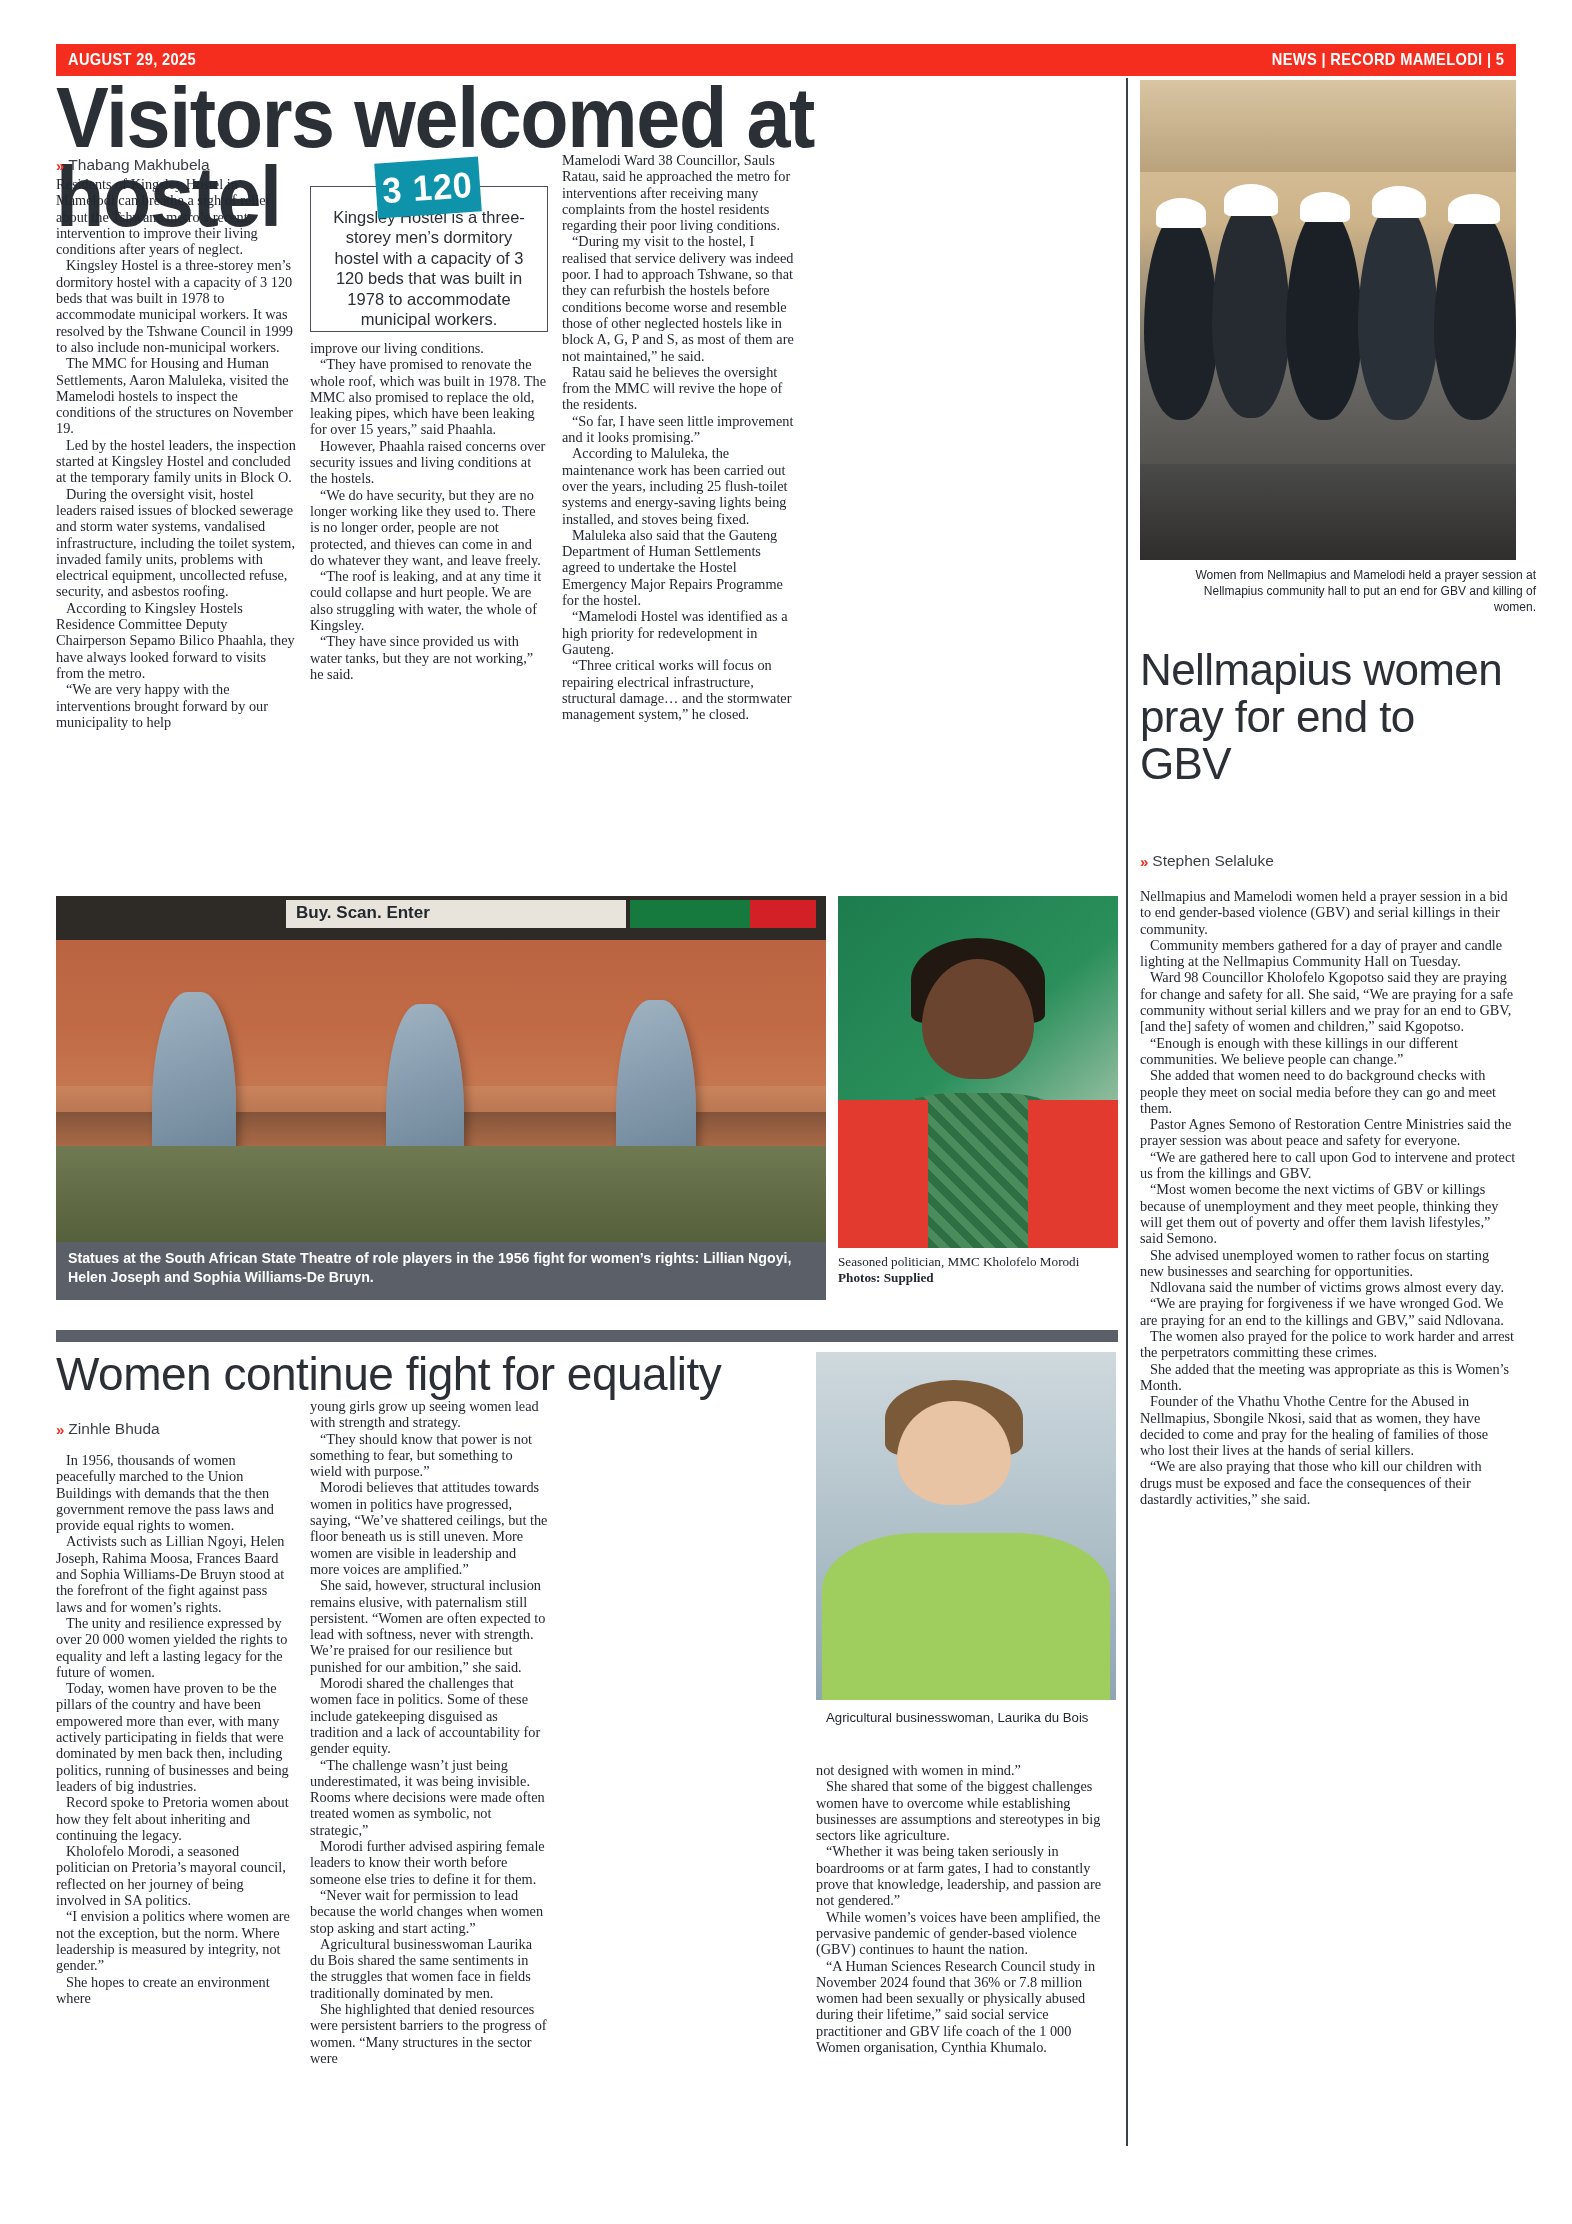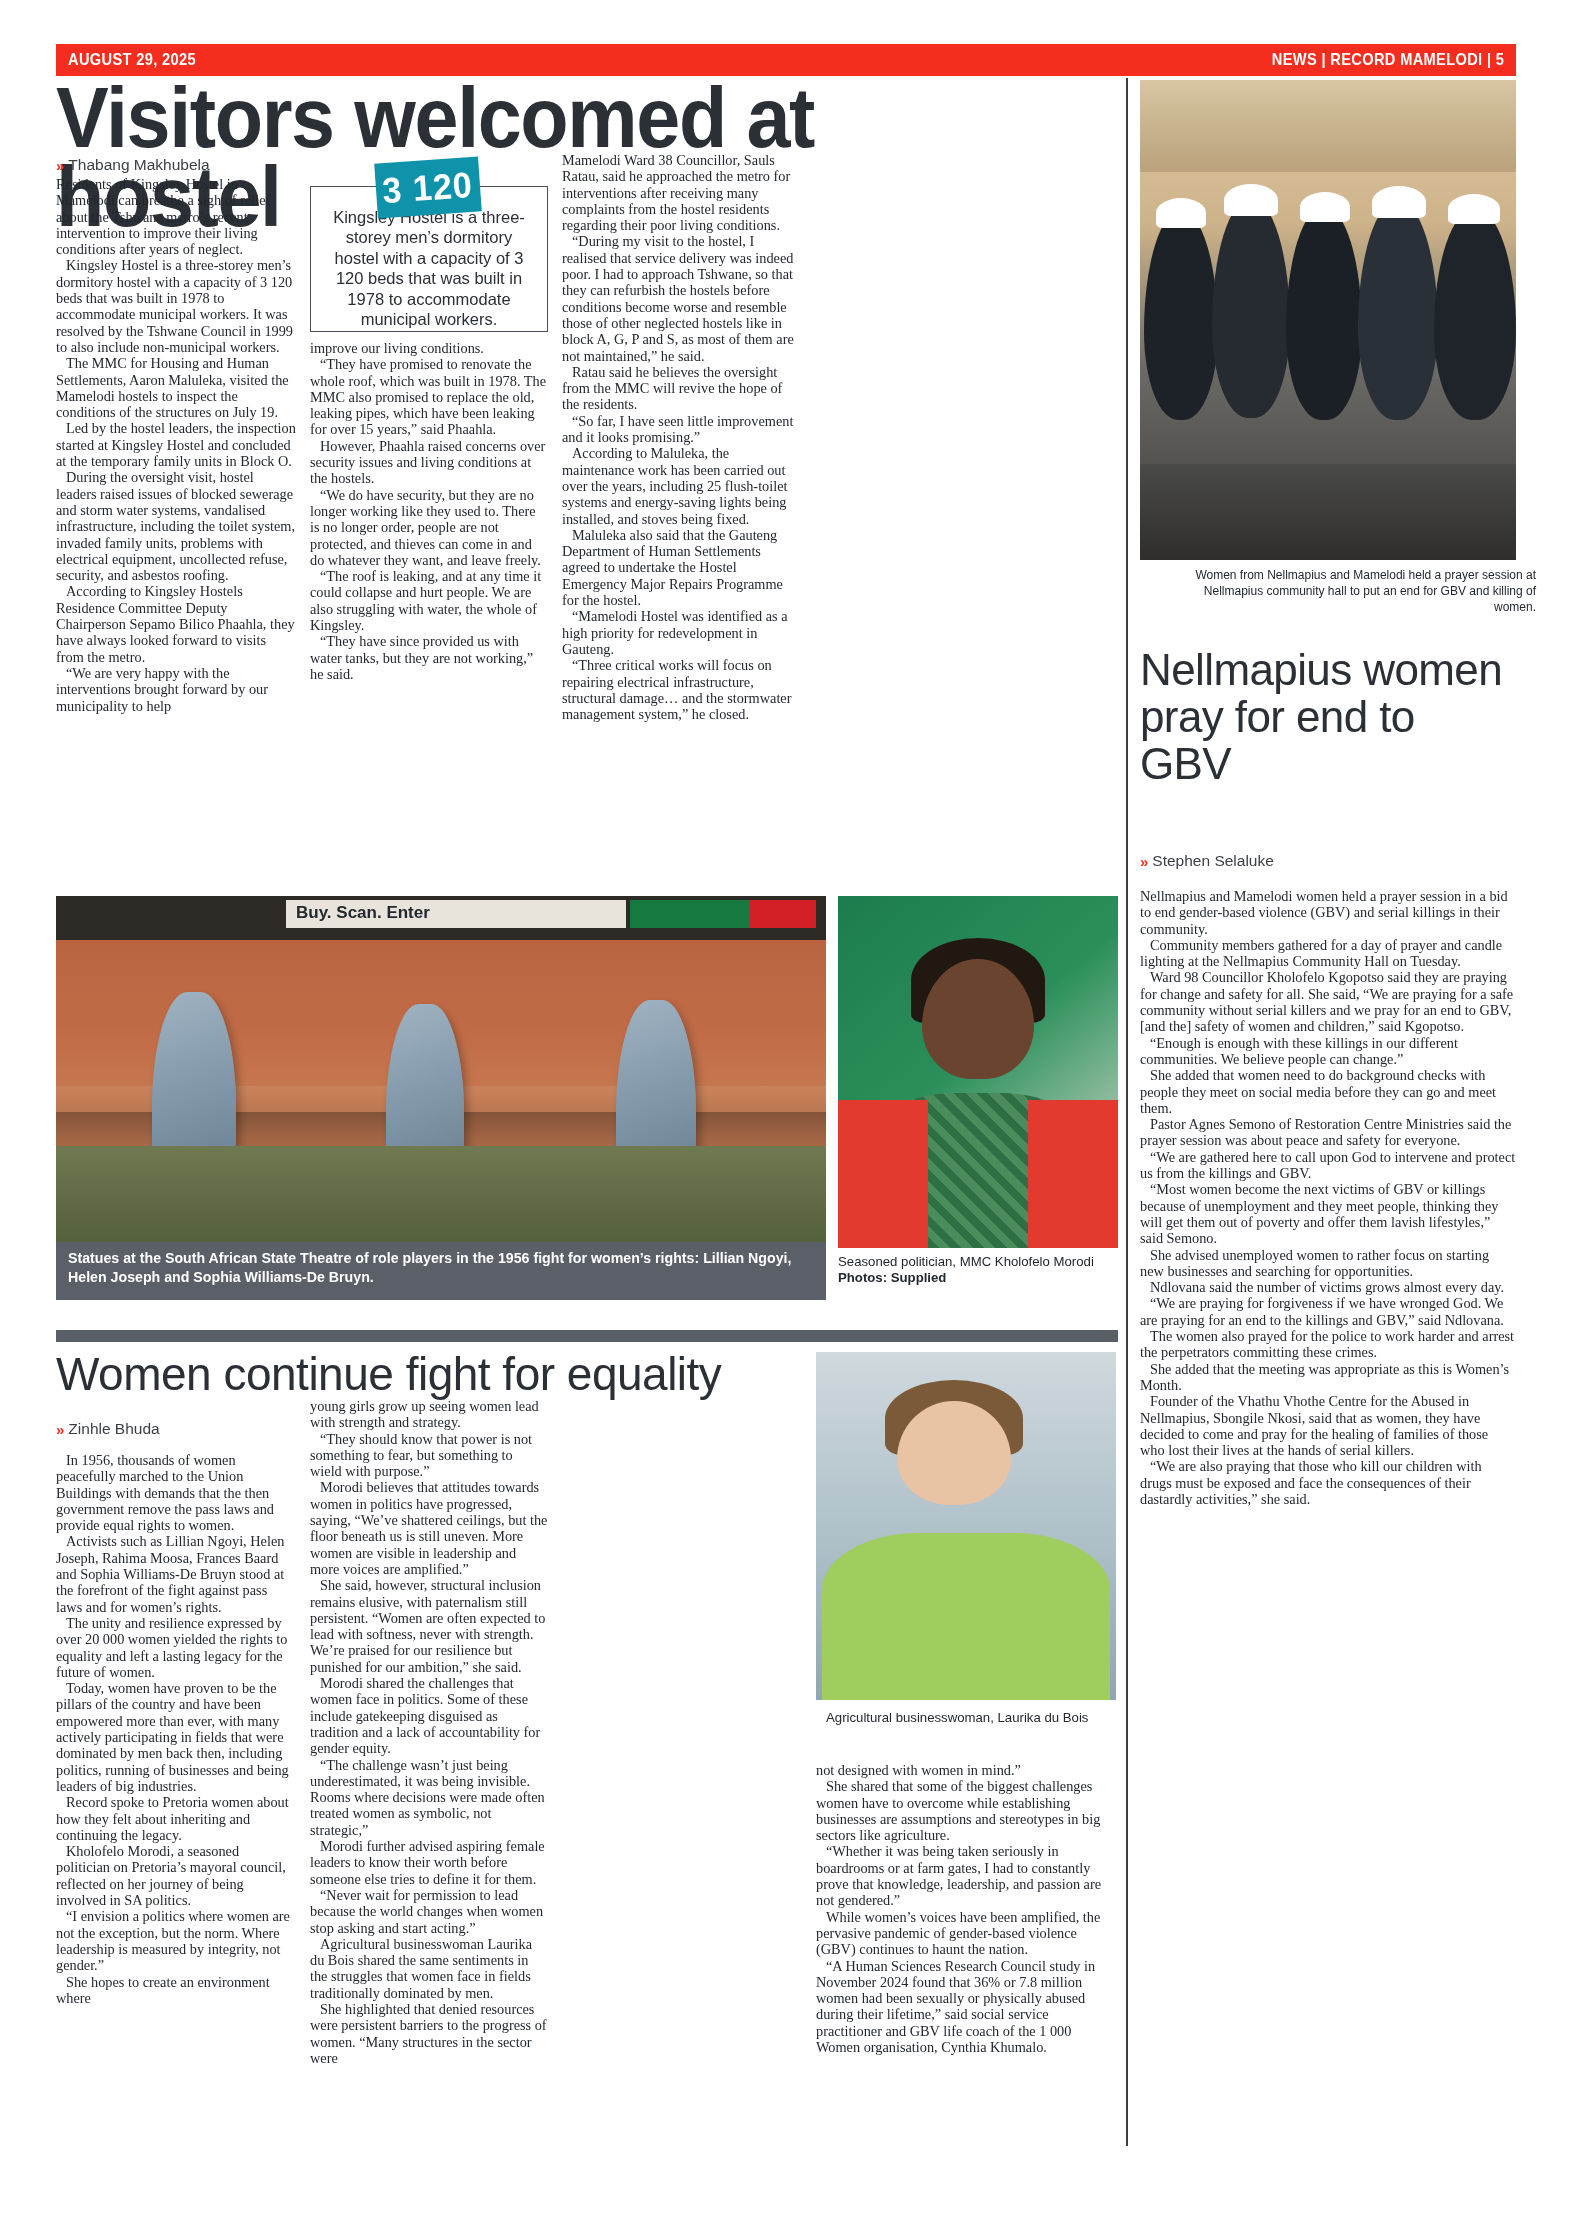--- a/index.html
+++ b/index.html
@@ -131,21 +131,21 @@
     font-weight:bold;font-size:14.2px;line-height:19px;color:#ffffff;
   }
 
   
   .photo-morodi{
     position:absolute;left:838px;top:896px;width:280px;height:352px;
     overflow:hidden;background:#d9d2c8;
   }
   .morodi-cap{
     position:absolute;left:838px;top:1254px;width:282px;
-    font-family:Liberation Sans, sans-serif;
+    font-family:Liberation Serif, serif;
     font-size:13.2px;line-height:16px;color:#232830;
   }
   .morodi-cap b{font-weight:bold;}
 
   
   .eq-divider{
     position:absolute;left:56px;top:1330px;width:1062px;height:12px;background:#5a5f68;
   }
   .eq-head{
     position:absolute;left:56px;top:1348px;width:760px;
@@ -223,21 +223,21 @@
   <div class="main-headline">Visitors welcomed at hostel</div>
 
   <div class="byline" style="position:absolute;left:56px;top:156px;">
     <span class="chev">»</span>
     <span>Thabang Makhubela</span>
   </div>
 
   <div class="body-col s1c1">
     <p>Residents of Kingsley Hostel in Mamelodi can breathe a sigh of relief about the Tshwane metro’s recent intervention to improve their living conditions after years of neglect.</p>
     <p class="ind">Kingsley Hostel is a three-storey men’s dormitory hostel with a capacity of 3 120 beds that was built in 1978 to accommodate municipal workers.  It was resolved by the Tshwane Council in 1999 to also include non-municipal workers.</p>
-    <p class="ind">The MMC for Housing and Human Settlements, Aaron Maluleka, visited the Mamelodi hostels to inspect the conditions of the structures on July 19.</p>
+    <p class="ind">The MMC for Housing and Human Settlements, Aaron Maluleka, visited the Mamelodi hostels to inspect the conditions of the structures on November 19.</p>
     <p class="ind">Led by the hostel leaders, the inspection started at Kingsley Hostel and concluded at the temporary family units in Block O.</p>
     <p class="ind">During the oversight visit, hostel leaders raised issues of blocked sewerage and storm water systems, vandalised infrastructure, including the toilet system, invaded family units, problems with electrical equipment, uncollected refuse, security, and asbestos roofing.</p>
     <p class="ind">According to Kingsley Hostels Residence Committee Deputy Chairperson Sepamo Bilico Phaahla, they have always looked forward to visits from the metro.</p>
     <p class="ind">“We are very happy with the interventions brought forward by our municipality to help</p>
   </div>
 
   <div class="infobox">
     <div class="txt">Kingsley Hostel is a three-storey men’s dormitory hostel with a capacity of 3 120 beds that was built in 1978 to accommodate municipal workers.</div>
   </div>
   <div class="badge">

